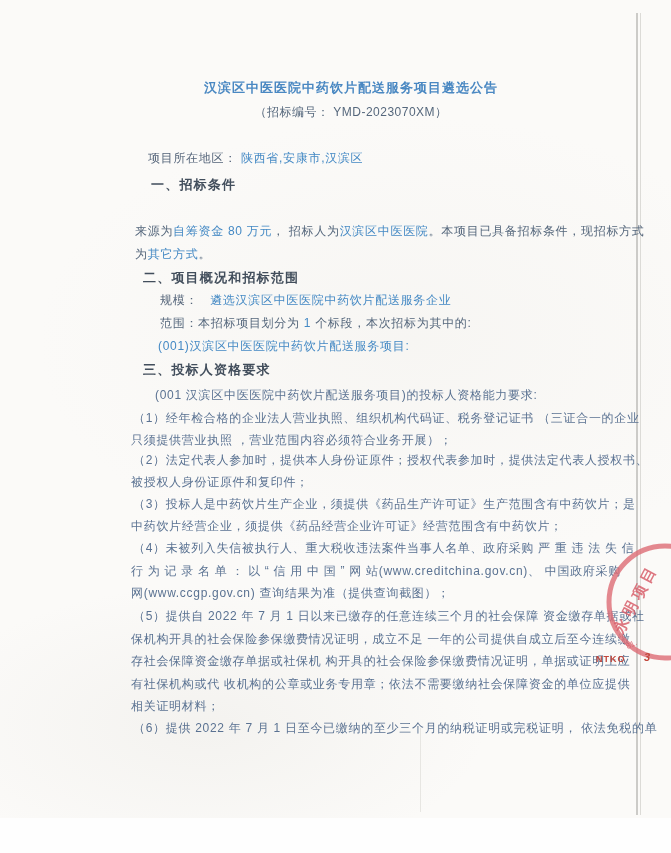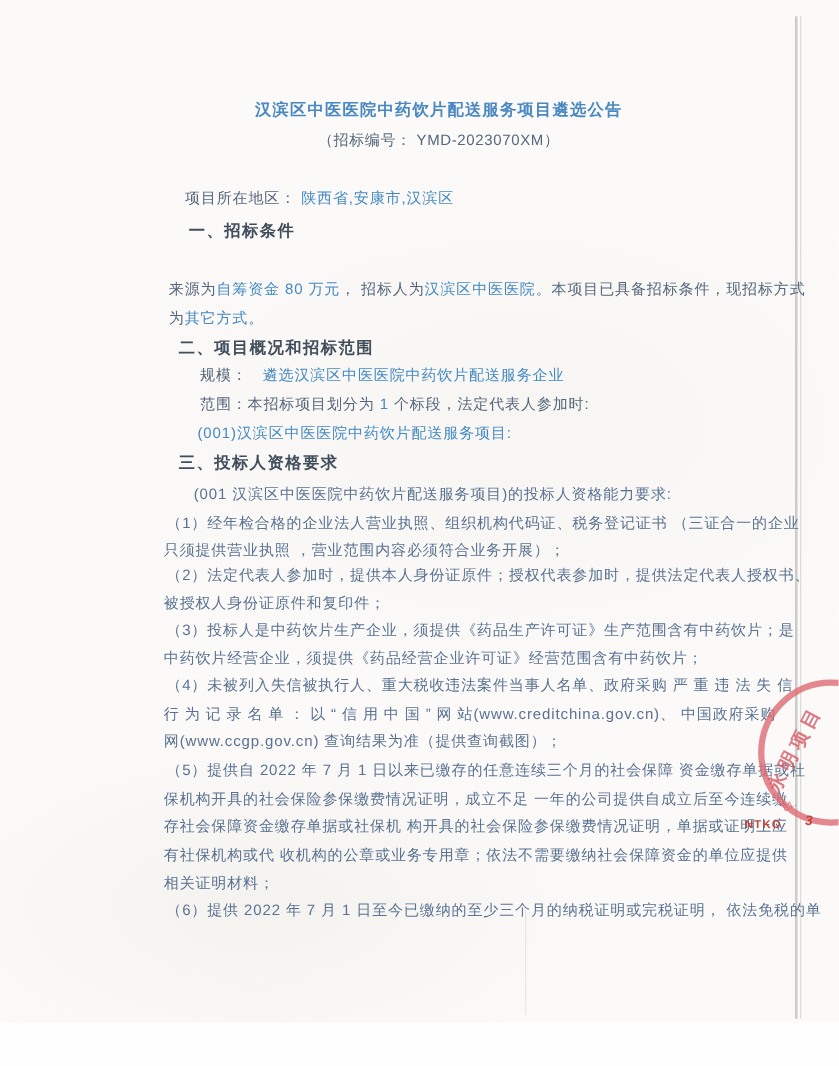--- a/index.html
+++ b/index.html
@@ -85,21 +85,21 @@
   <div class="abs bline" style="left:135px;top:246px;">
     <span class="dark">为</span><span class="blue">其它方式</span><span class="dark">。</span>
   </div>
 
   <div class="abs bline" style="left:160px;top:292px;">
     <span class="label">规模：</span>
     <span class="blue" style="margin-left:8px;">遴选汉滨区中医医院中药饮片配送服务企业</span>
   </div>
   <div class="abs heading" style="left:143px;top:269px;">二、项目概况和招标范围</div>
   <div class="abs bline" style="left:160px;top:315px;">
-    <span class="dark">范围：本招标项目划分为 </span><span class="blue">1</span><span class="dark"> 个标段，法定代表人参加时:</span>
+    <span class="dark">范围：本招标项目划分为 </span><span class="blue">1</span><span class="dark"> 个标段，本次招标为其中的:</span>
   </div>
   <div class="abs bline blue" style="left:158px;top:338px;">(001)汉滨区中医医院中药饮片配送服务项目:</div>
 
   <div class="abs heading" style="left:143px;top:361px;">三、投标人资格要求</div>
   <div class="abs bline" style="left:155px;top:387px;">(001 汉滨区中医医院中药饮片配送服务项目)的投标人资格能力要求:</div>
 
   <div class="abs bline" style="left:133px;top:410px;">（1）经年检合格的企业法人营业执照、组织机构代码证、税务登记证书  （三证合一的企业</div>
   <div class="abs bline" style="left:131px;top:432px;">只须提供营业执照 ，营业范围内容必须符合业务开展）；</div>
 
   <div class="abs bline" style="left:133px;top:452px;">（2）法定代表人参加时，提供本人身份证原件；授权代表参加时，提供法定代表人授权书、</div>

